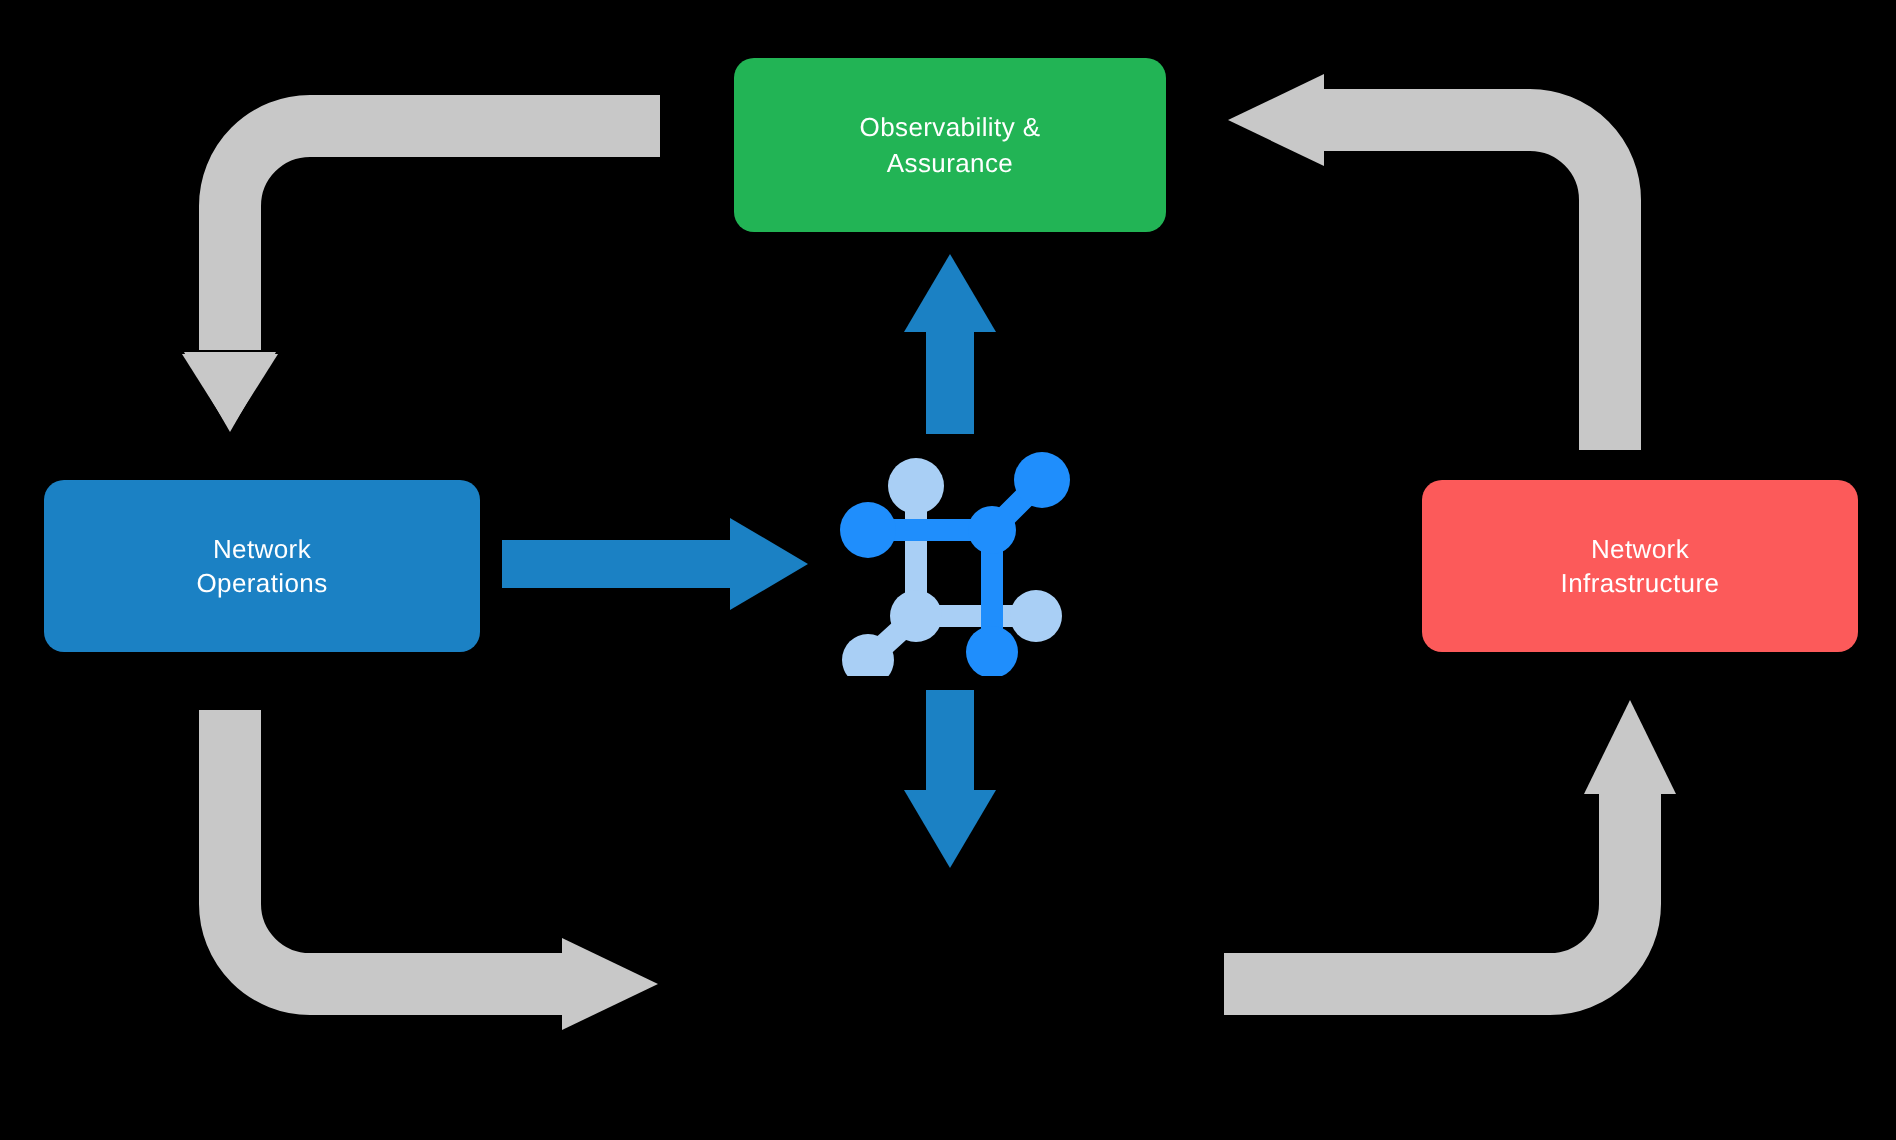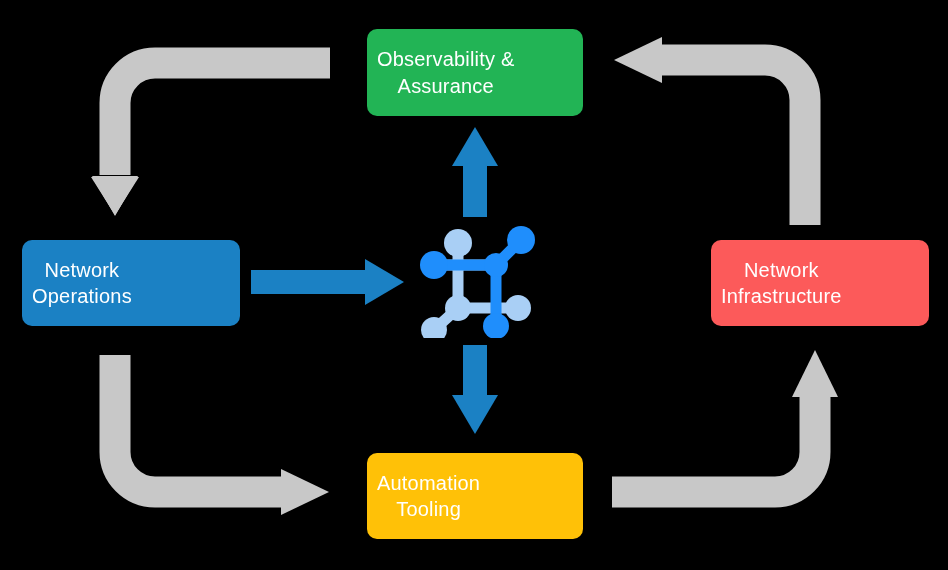--- a/index.html
+++ b/index.html
@@ -22,24 +22,24 @@
     left: 0;
     top: 0;
     width: 948px;
     height: 570px;
   }
   .node-box {
     position: absolute;
     border-radius: 10px;
     display: flex;
     align-items: center;
-    justify-content: flex-start;
+    justify-content: center;
     text-align: center;
     color: #ffffff;
-    font-size: 20px;
+    font-size: 13px;
     line-height: 1.32;
     letter-spacing: 0.2px;
     box-sizing: border-box;
     padding: 4px 10px;
   }
   #box-observability {
     left: 367px;
     top: 29px;
     width: 216px;
     height: 87px;
@@ -128,24 +128,20 @@
   <div class="node-box" id="box-network-operations" style="background:#1b81c4;">
     <span class="box-label">Network
 Operations</span>
   </div>
 
   <div class="node-box" id="box-network-infrastructure" style="background:#fc5a5a;">
     <span class="box-label">Network
 Infrastructure</span>
   </div>
 
-  <div class="node-box" id="box-automation-tooling" style="background:#ffc107;">
-    <span class="box-label">Automation
-Tooling</span>
-  </div>
 
   <svg id="center-icon" viewBox="0 0 120 120" xmlns="http://www.w3.org/2000/svg">
 
     <g stroke="#a9cff5" stroke-width="11" stroke-linecap="round" fill="none">
       <line x1="16" y1="47" x2="78" y2="47"></line>
       <line x1="40" y1="25" x2="40" y2="90"></line>
       <line x1="40" y1="90" x2="100" y2="90"></line>
       <line x1="40" y1="90" x2="18" y2="110"></line>
     </g>
 

